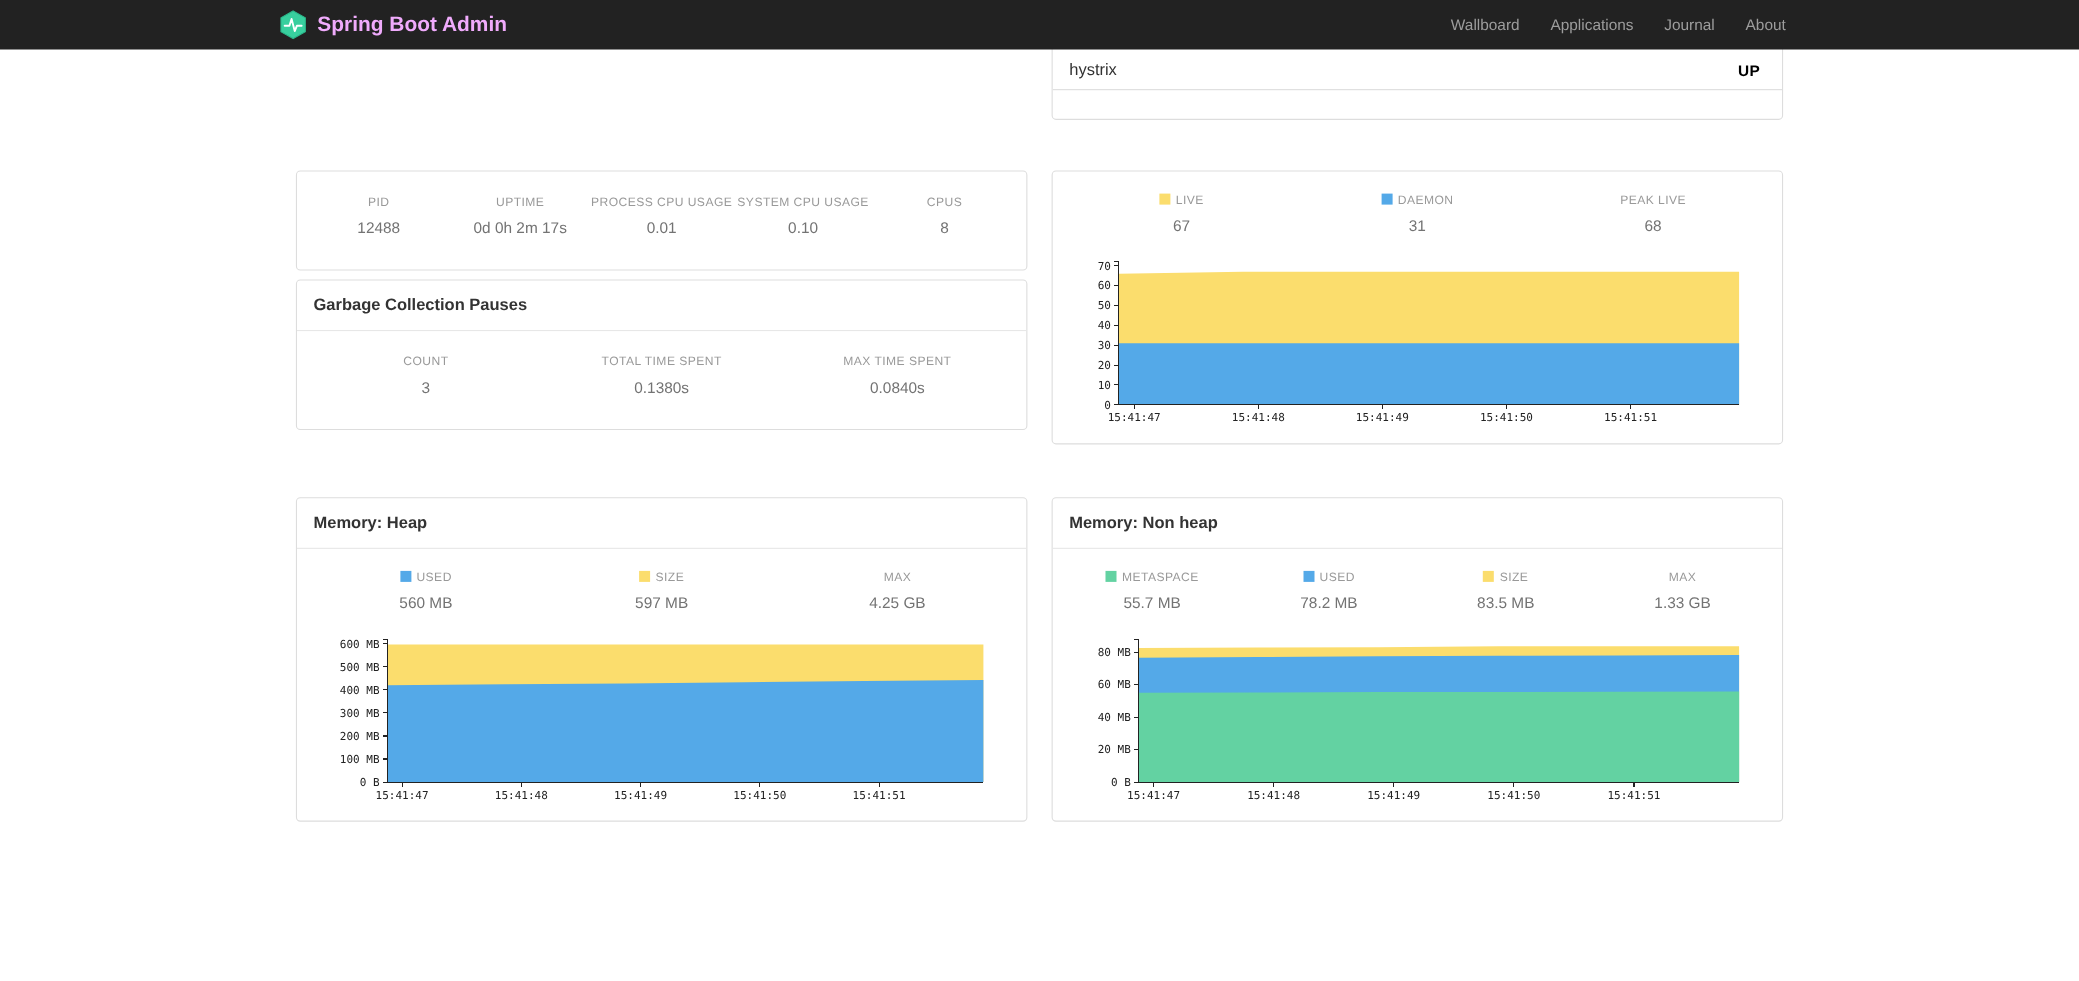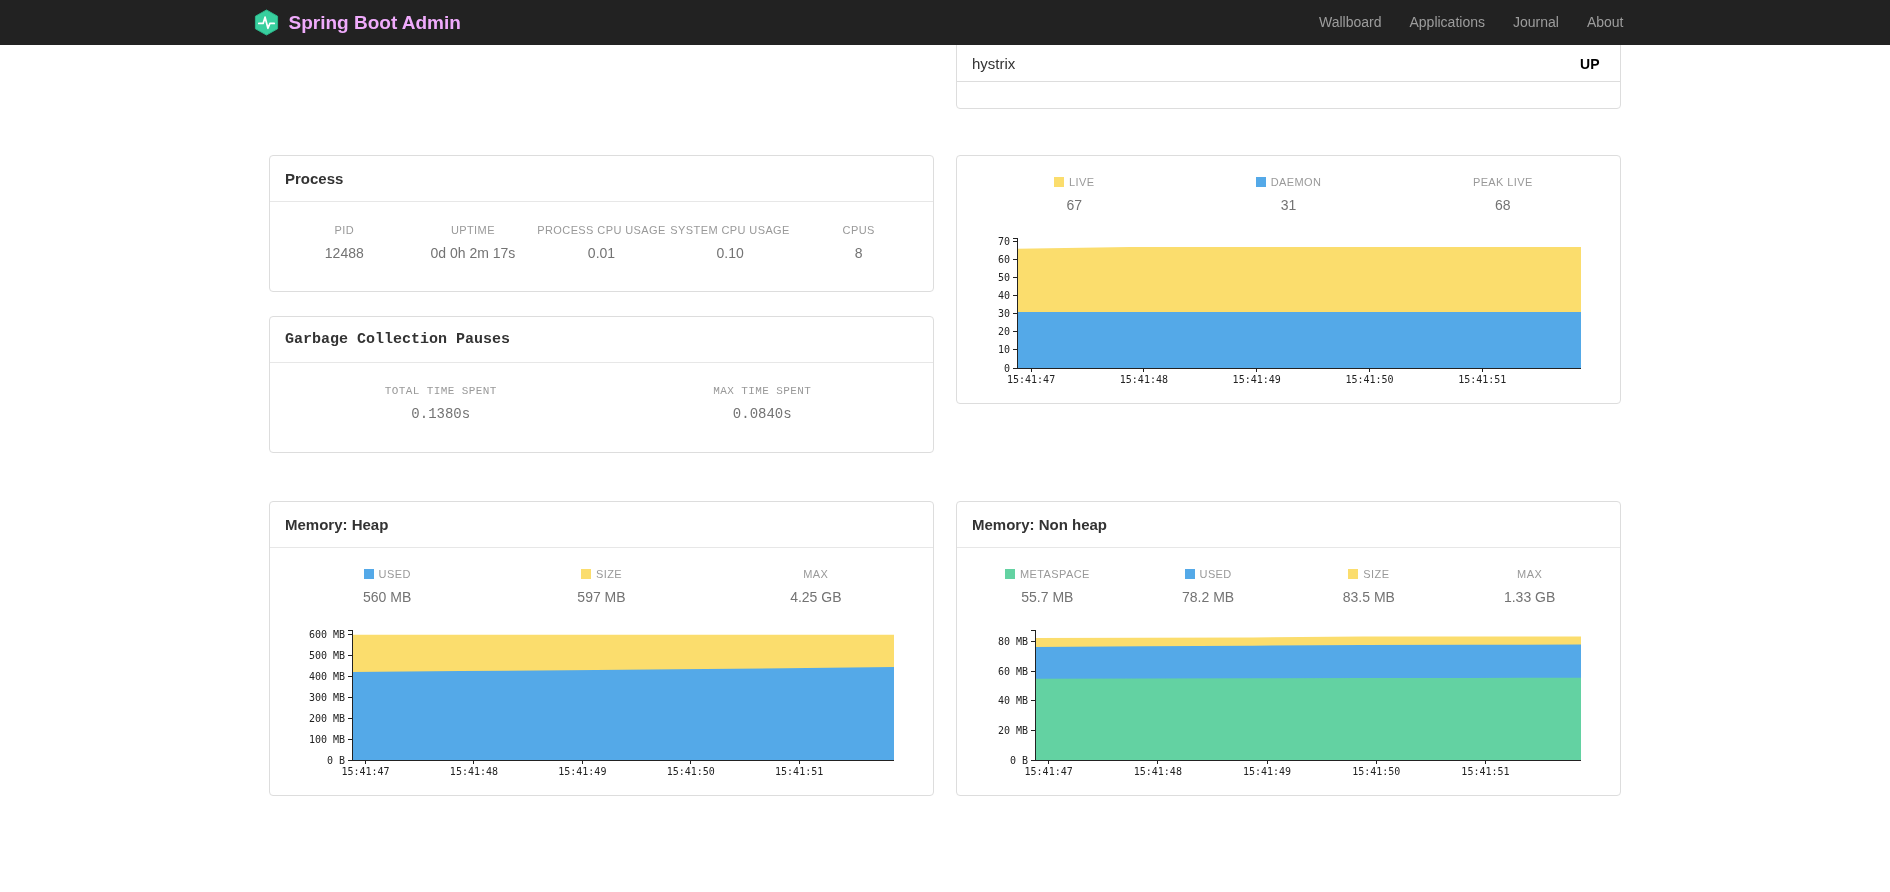--- a/index.html
+++ b/index.html
@@ -39,21 +39,21 @@
   .row3 { margin-top:48px; }
   
   .panel {
     background:#fff; border:1px solid #ddd; border-radius:4px;
     overflow:hidden;
   }
   .panel-header {
     padding:14px 15px; font-size:15px; font-weight:bold;
     color:#333; border-bottom:1px solid #e7e7e7;
   }
-  .panel + .panel { margin-top:24px;font-family:Liberation Mono, monospace; }
+  .panel + .panel { margin-top:8px; }
   
   .cut-panel { margin-top:-58px; }
   .cut-filler { height:58px; }
   .app-row {
     display:flex; justify-content:space-between; align-items:center;
     padding:9px 20px 9px 15px; border-bottom:1px solid #ddd;
     font-size:15px; color:#333;
   }
   .app-name { cursor:pointer; }
   .app-status { font-weight:bold; font-size:14px; letter-spacing:.3px; }
@@ -111,21 +111,20 @@
         </div>
         <div class="app-bottom-spacer"></div>
       </div>
     </div>
   </div>
 
   <div class="row row2">
     <div class="col">
 
       <div class="panel">
-        <div class="panel-header">Process</div>
         <div class="stats">
           <div class="stat">
             <div class="stat-label">PID</div>
             <div class="stat-value">12488</div>
           </div>
           <div class="stat">
             <div class="stat-label">UPTIME</div>
             <div class="stat-value">0d 0h 2m 17s</div>
           </div>
           <div class="stat">
@@ -139,20 +138,24 @@
           <div class="stat">
             <div class="stat-label">CPUS</div>
             <div class="stat-value">8</div>
           </div>
         </div>
       </div>
 
       <div class="panel">
         <div class="panel-header">Garbage Collection Pauses</div>
         <div class="stats">
+          <div class="stat">
+            <div class="stat-label">COUNT</div>
+            <div class="stat-value">3</div>
+          </div>
           <div class="stat">
             <div class="stat-label">TOTAL TIME SPENT</div>
             <div class="stat-value">0.1380s</div>
           </div>
           <div class="stat">
             <div class="stat-label">MAX TIME SPENT</div>
             <div class="stat-value">0.0840s</div>
           </div>
         </div>
       </div>

